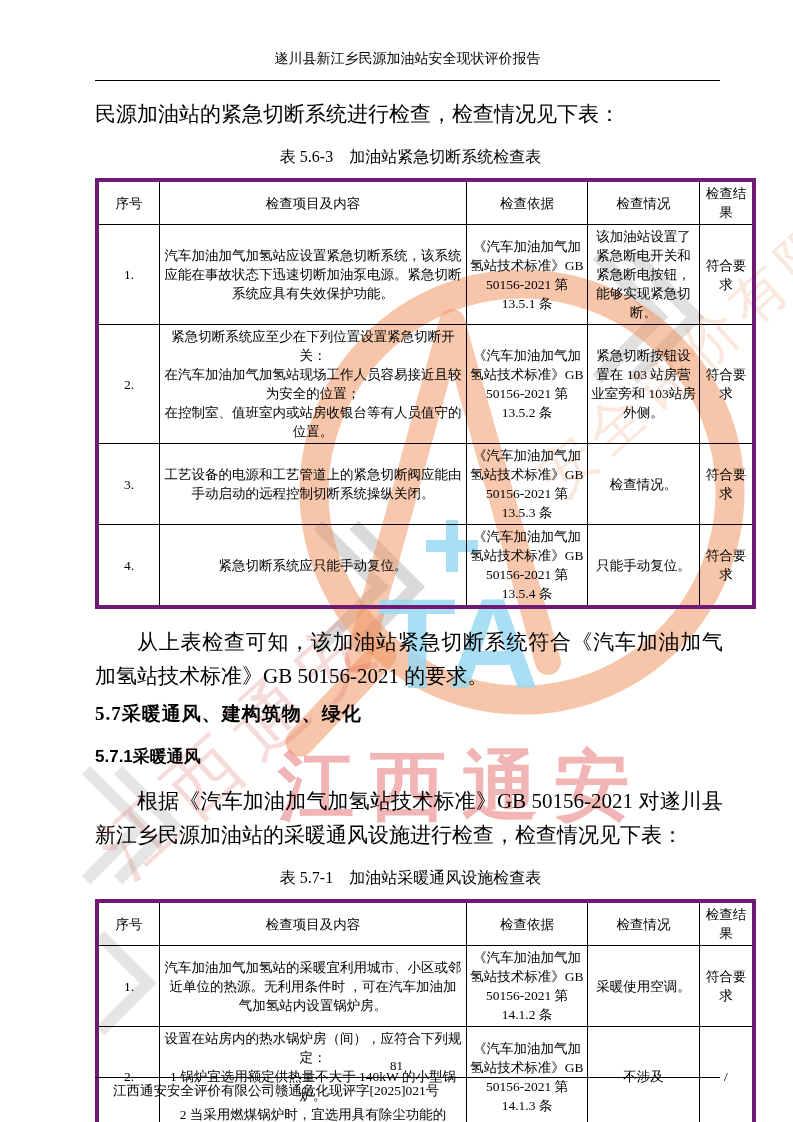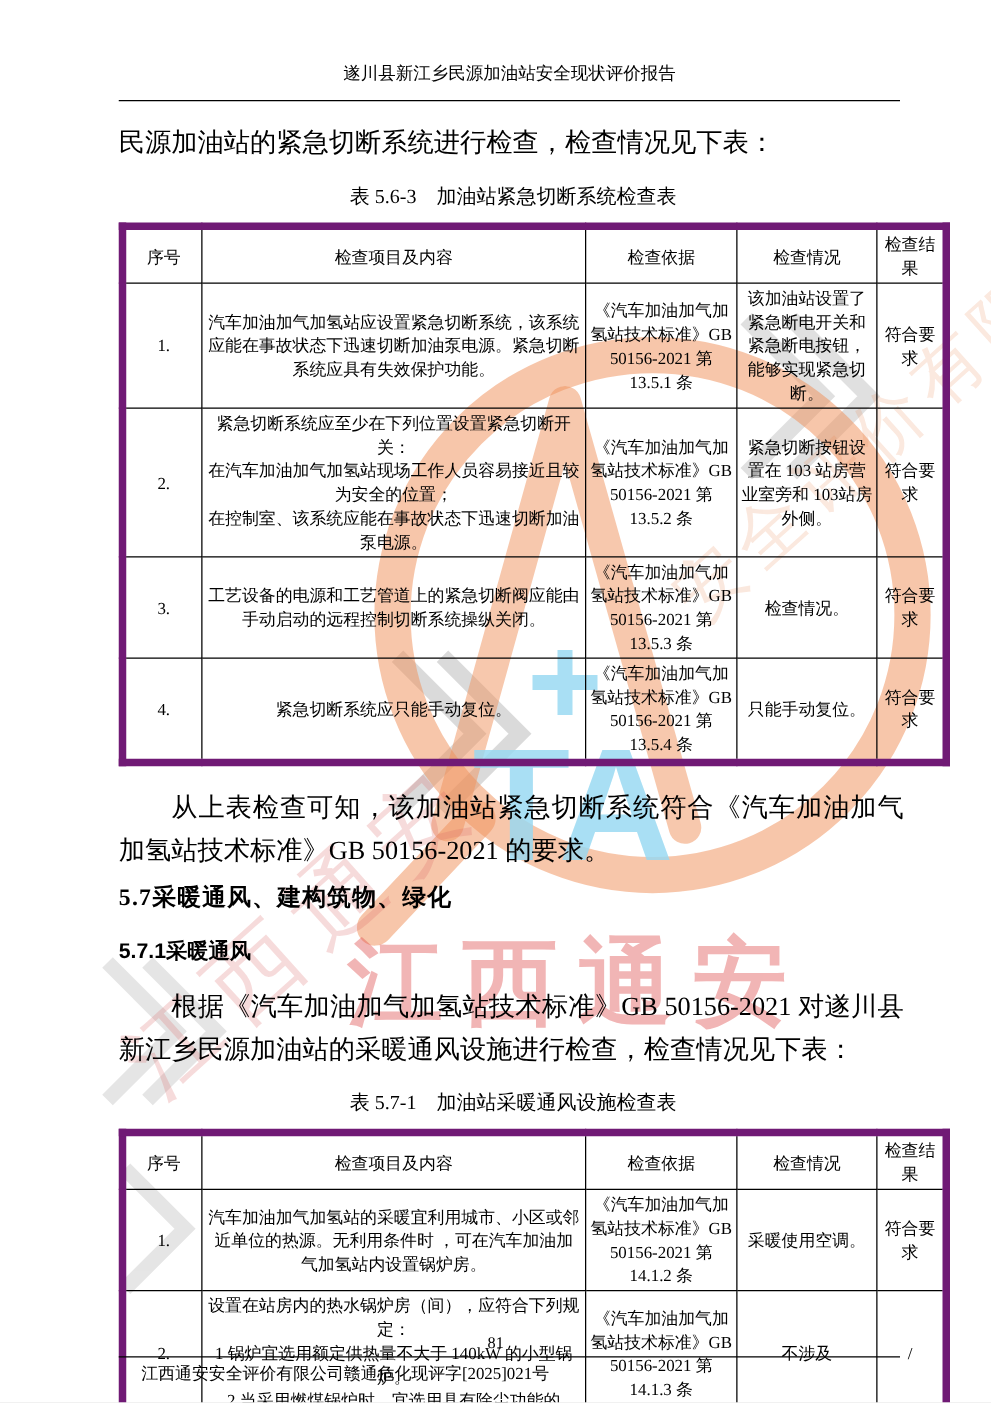--- a/index.html
+++ b/index.html
@@ -50,21 +50,21 @@
     text-align:center;vertical-align:middle;
     padding:2px 3px;
     font-weight:normal;
     word-break:break-all;
   }
   table.check .c-no{width:54px;}
   table.check .c-item{width:300px;}
   table.check .c-basis{width:114px;}
   table.check .c-situ{width:105px;}
   table.check .c-res{width:46px;}
-  table.check{border:6px solid #701a75;}
+  table.check{border:4px solid #701a75;}
   .pre{white-space:pre-line;}
   td.basis{padding:2px 0;}
   td.res{padding:2px 8px;}
 
   .footer{position:absolute;left:0;bottom:30px;width:793px;}
   .pageno{text-align:center;font-size:13px;margin-bottom:3px;}
   .footline{margin:0 73px 0 95px;border-top:1.5px solid #000;}
   .footrow{
     margin:4px 98px 0 113px;
     display:flex;justify-content:flex-start;
@@ -136,21 +136,21 @@
 氢站技术标准》GB
 50156-2021 第
 13.5.1 条</td>
         <td class="pre">该加油站设置了紧急断电开关和紧急断电按钮，能够实现紧急切断。</td>
         <td class="res">符合要求</td>
       </tr>
       <tr style="height:110px;">
         <td>2.</td>
         <td class="pre">紧急切断系统应至少在下列位置设置紧急切断开关：
 在汽车加油加气加氢站现场工作人员容易接近且较为安全的位置；
-在控制室、该系统应能在事故状态下迅速切断加油泵电源。</td>
+在控制室、值班室内或站房收银台等有人员值守的位置。</td>
         <td class="pre basis">《汽车加油加气加
 氢站技术标准》GB
 50156-2021 第
 13.5.2 条</td>
         <td class="pre">紧急切断按钮设置在 103 站房营业室旁和 103站房外侧。</td>
         <td class="res">符合要求</td>
       </tr>
       <tr style="height:72px;">
         <td>3.</td>
         <td class="pre">工艺设备的电源和工艺管道上的紧急切断阀应能由手动启动的远程控制切断系统操纵关闭。</td>

